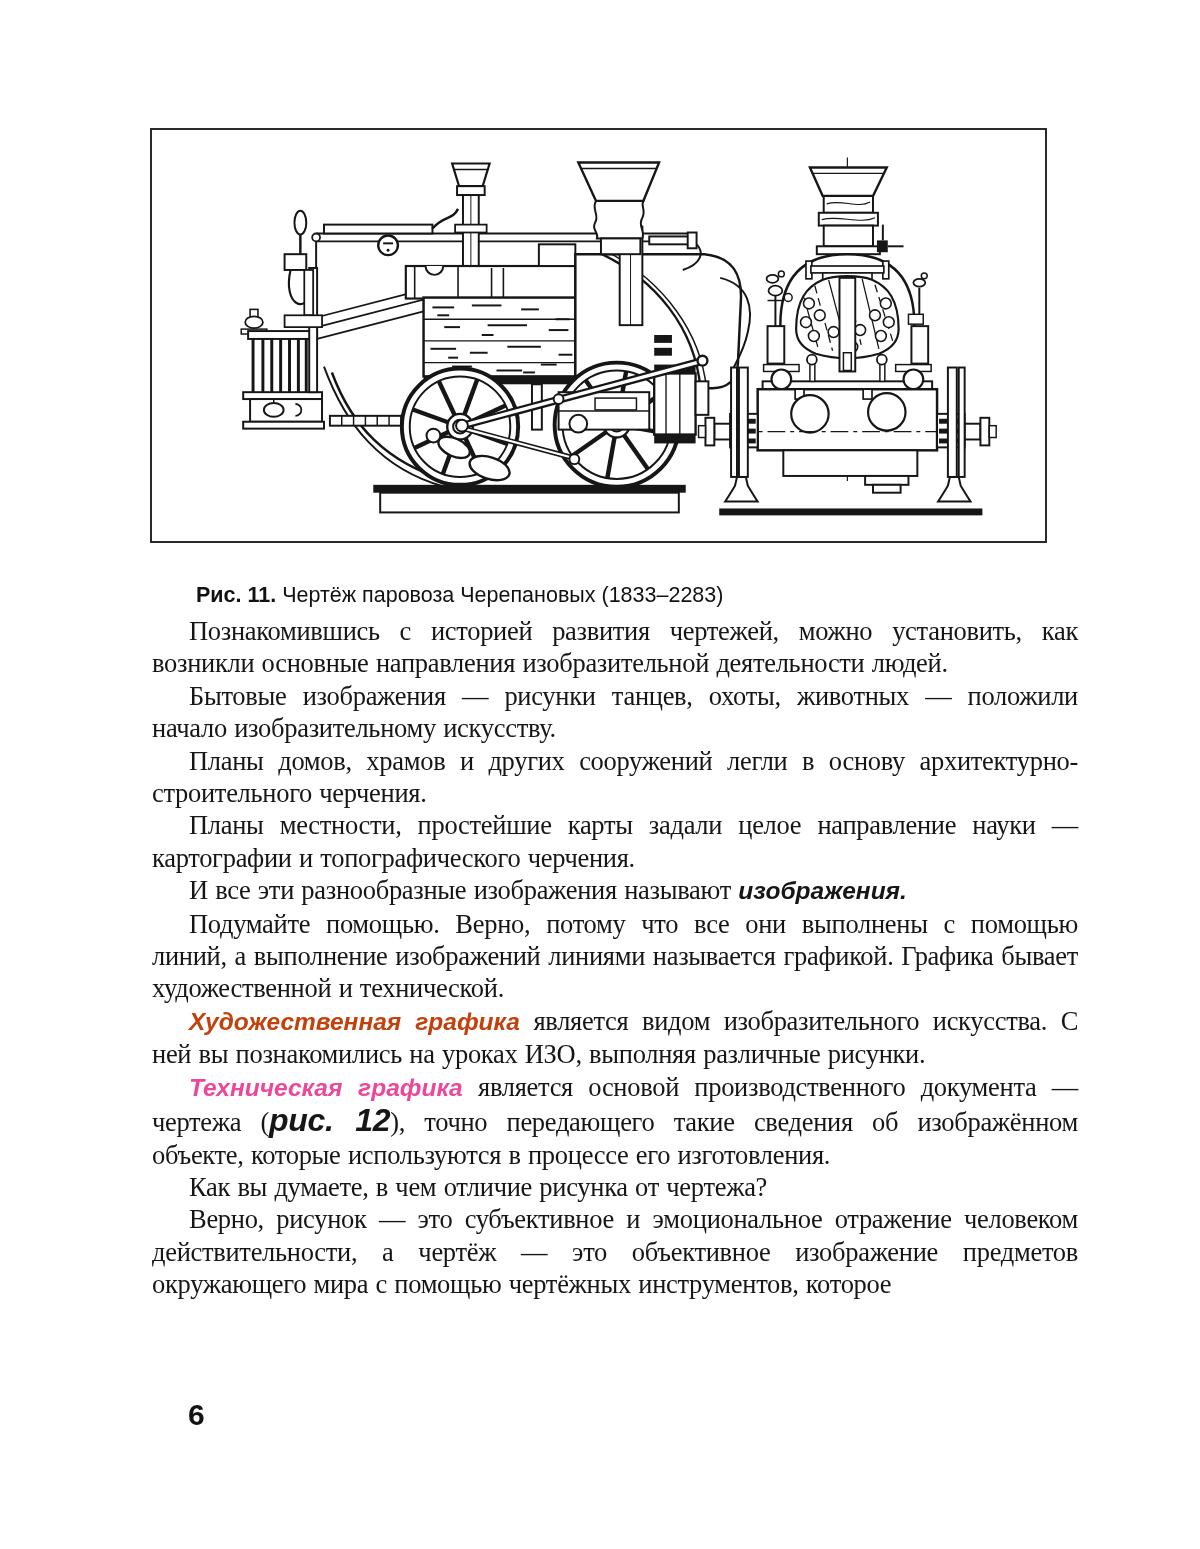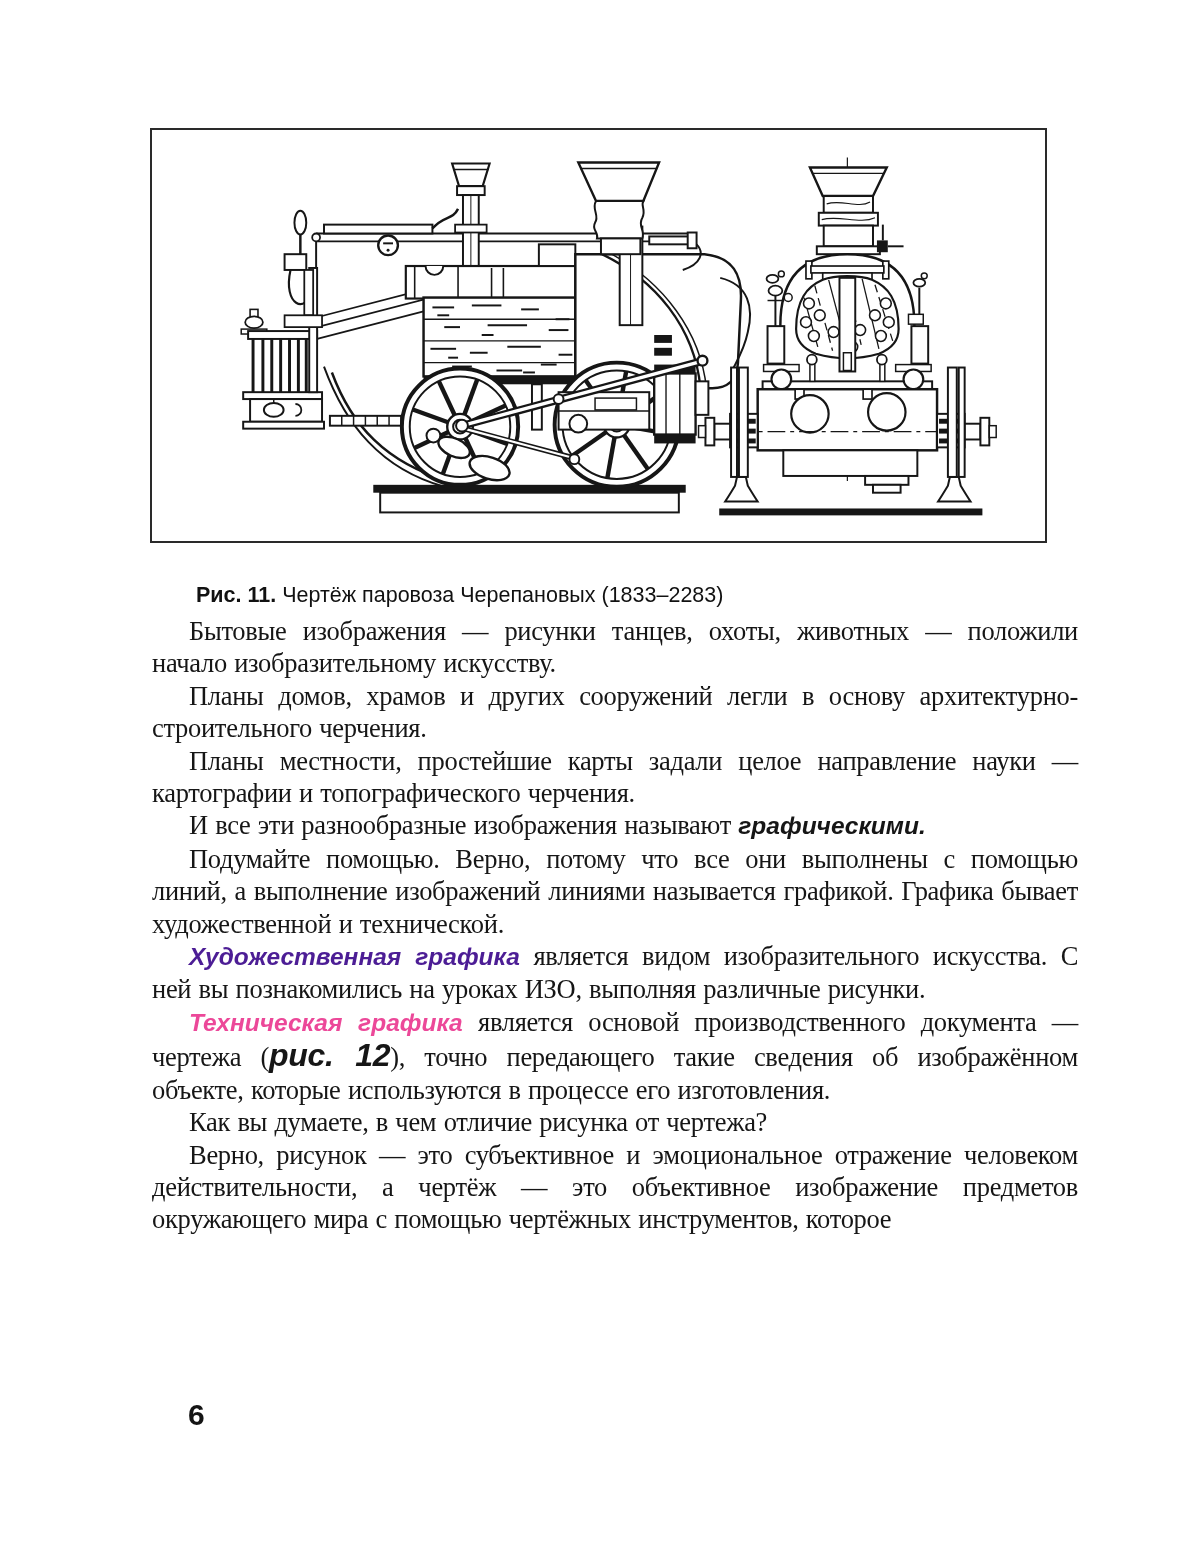--- a/index.html
+++ b/index.html
@@ -380,25 +380,26 @@
         <path class="s" d="M805,352 h9 l2,9 q6,10 10,16 h-33 q4,-6 10,-16 Z" stroke-width="2"></path>
 
         <rect class="bk" x="571" y="384" width="267" height="7"></rect>
       </g>
     </svg>
   </div>
 
   <p class="caption"><span class="cap-label">Рис. 11.</span><span> Чертёж паровоза Черепановых (1833–2283)</span></p>
 
   <div class="body-text">
+    <p class="body-p">Познакомившись с историей развития чертежей, можно установить, как возникли основные направления изобразительной деятельности людей.</p>
     <p class="body-p">Бытовые изображения — рисунки танцев, охоты, животных — положили начало изобразительному искусству.</p>
     <p class="body-p">Планы домов, храмов и других сооружений легли в основу архитектурно-строительного черчения.</p>
     <p class="body-p">Планы местности, простейшие карты задали целое направление науки — картографии и топографического черчения.</p>
-    <p class="body-p"><span>И все эти разнообразные изображения называют </span><span class="term-black">графическими.</span></p>
+    <p class="body-p"><span>И все эти разнообразные изображения называют </span><span class="term-black">изображения.</span></p>
     <p class="body-p">Подумайте помощью. Верно, потому что все они выполнены с помощью линий, а выполнение изображений линиями называется графикой. Графика бывает художественной и технической.</p>
-    <p class="body-p"><span class="term-magenta" style="color: #4c1d95;">Художественная графика</span><span> является видом изобразительного искусства. С ней вы познакомились на уроках ИЗО, выполняя различные рисунки.</span></p>
+    <p class="body-p"><span class="term-magenta" style="color: #c2410c;">Художественная графика</span><span> является видом изобразительного искусства. С ней вы познакомились на уроках ИЗО, выполняя различные рисунки.</span></p>
     <p class="body-p"><span class="term-magenta" style="color: #ec4899;">Техническая графика</span><span> является основой производственного документа — чертежа (</span><span class="fig-ref">рис. 12</span><span>), точно передающего такие сведения об изображённом объекте, которые используются в процессе его изготовления.</span></p>
     <p class="body-p">Как вы думаете, в чем отличие рисунка от чертежа?</p>
     <p class="body-p">Верно, рисунок — это субъективное и эмоциональное отражение человеком действительности, а чертёж — это объективное изображение предметов окружающего мира с помощью чертёжных инструментов, которое</p>
   </div>
 
   <div class="page-number">6</div>
 </div>
 
 </body></html>

